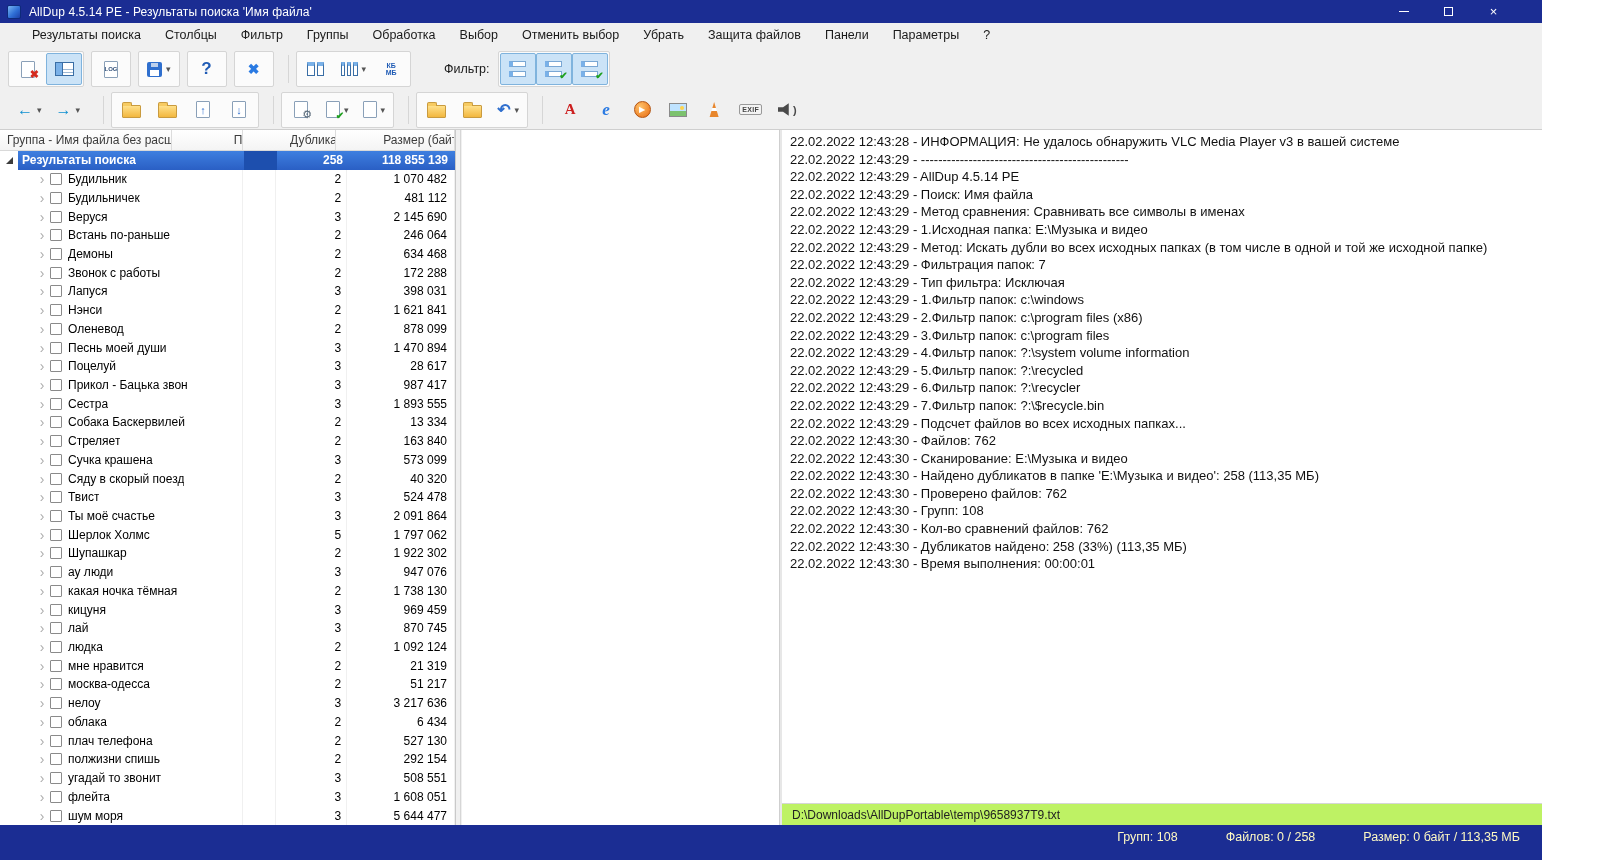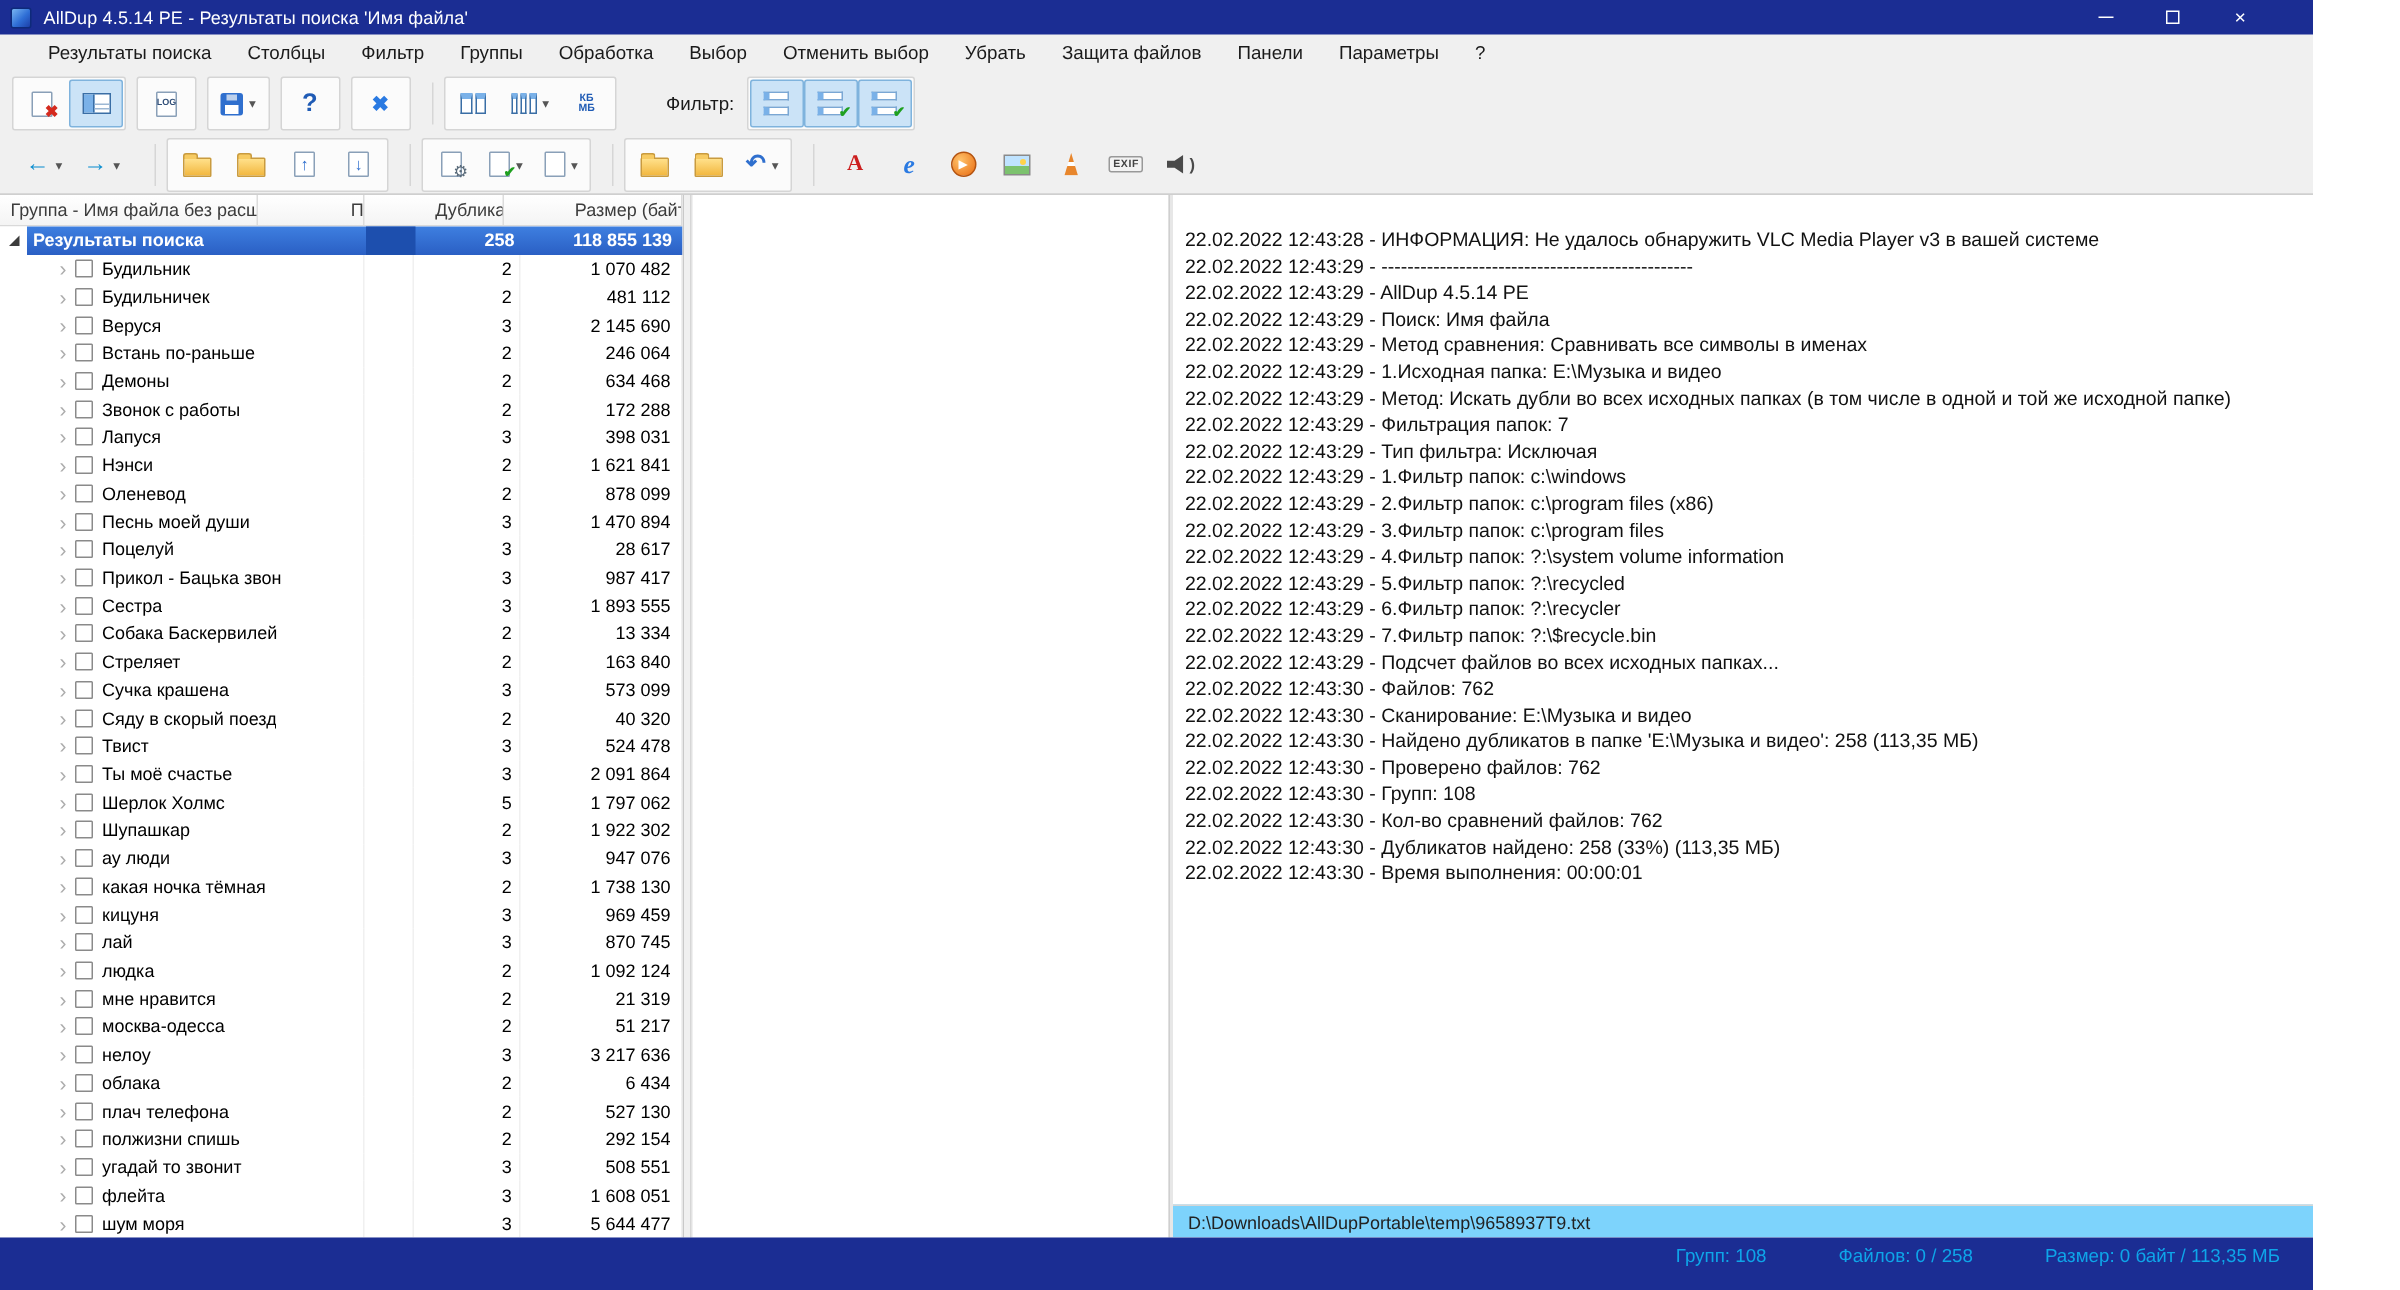--- a/index.html
+++ b/index.html
@@ -100,29 +100,29 @@
   .root-arrow { width:18px; height:100%; display:flex; align-items:center; justify-content:center; flex:none; }
   .root-arrow i { width:0; height:0; border-bottom:7px solid #3c3c3c; border-left:7px solid transparent; }
   .root-sel { flex:1; height:100%; display:flex; background:linear-gradient(#3e7fe0,#2a5fc4); color:#fff; font-weight:bold; }
   .rcell { height:100%; display:flex; align-items:center; overflow:hidden; }
   .r-name { width:226px; padding-left:4px; }
   .r-path { width:33px; background:#1d4fae; }
   .r-dup  { width:71px; justify-content:flex-end; padding-right:5px; }
   .r-size { flex:1; justify-content:flex-end; padding-right:7px; }
 
   
-  .log-lines { position:absolute; left:0; top:0; right:16px; bottom:22px; padding:21px 0 0 8px; overflow:hidden; }
+  .log-lines { position:absolute; left:0; top:0; right:16px; bottom:22px; padding:3px 0 0 8px; overflow:hidden; }
   .log-line { height:17.6px; line-height:17.6px; font-size:13px; color:#111; white-space:nowrap; }
   .log-scrollbar { position:absolute; right:0; top:0; width:16px; bottom:22px; background:#f6f6f6; border-left:1px solid #e2e2e2; }
   .log-scroll-thumb { margin:1px; height:140px; background:#dcdcdc; }
-  .log-filebar { position:absolute; left:0; bottom:0; width:100%; height:22px; background:#7dd3fc; border-top:1px solid #d6d6d6; display:flex; align-items:center; justify-content:space-between; padding:0 14px 0 10px; font-size:12px; color:#222; }
+  .log-filebar { position:absolute; left:0; bottom:0; width:100%; height:22px; background:#bef264; border-top:1px solid #d6d6d6; display:flex; align-items:center; justify-content:space-between; padding:0 14px 0 10px; font-size:12px; color:#222; }
   .log-filebar span { white-space:nowrap; }
 
   
-  .statusbar { position:absolute; left:0; top:825px; width:100%; height:35px; background:#1b2d93; color:#0ea5e9; display:flex; justify-content:flex-end; gap:48px; padding:5px 22px 0 0; font-size:12.5px; }
+  .statusbar { position:absolute; left:0; top:825px; width:100%; height:35px; background:#1b2d93; color:#fef9c3; display:flex; justify-content:flex-end; gap:48px; padding:5px 22px 0 0; font-size:12.5px; }
 </style>
 </head>
 <body>
 
 <div class="window">
 
   <div class="titlebar">
     <span class="app-icon"></span>
     <span class="title-text">AllDup 4.5.14 PE - Результаты поиска 'Имя файла'</span>
     <div class="win-controls">

